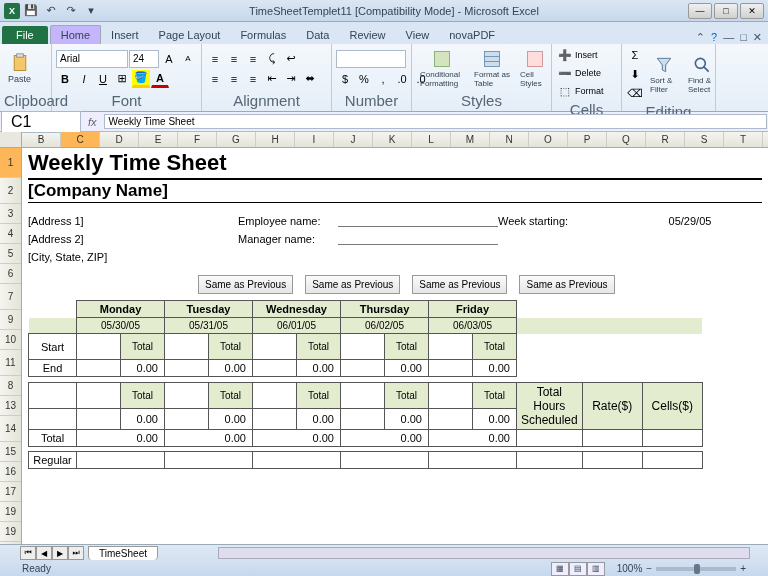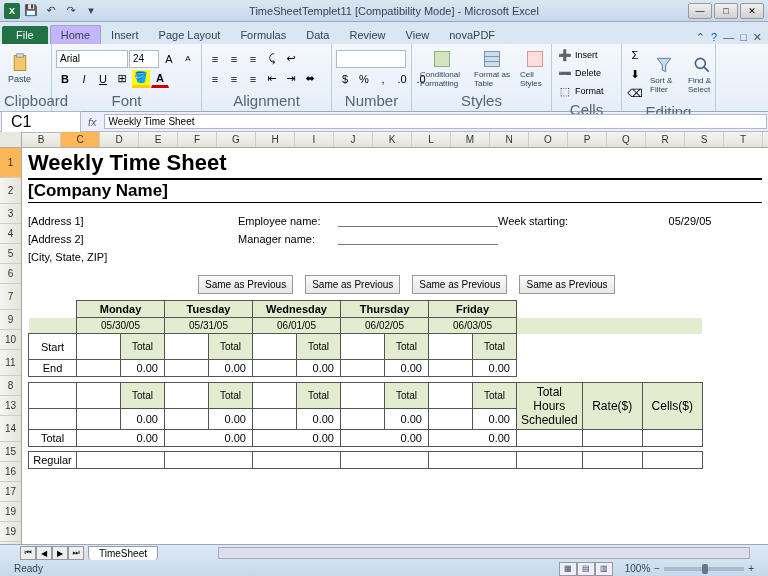--- a/index.html
+++ b/index.html
@@ -66,21 +66,21 @@
 .ts .tot-h{background:#e4ecd0;font-size:10px;width:44px}
 .ts .half{width:44px}
 .ts .num{text-align:right;padding-right:6px}
 .ts .summary{background:#e4ecd0;font-size:12px;width:60px}
 
 .statusbar{position:absolute;bottom:0;left:0;right:0;height:32px;background:linear-gradient(#dfe9f5,#c7d8ed);border-top:1px solid #9ab;display:flex;flex-direction:column}
 .tabs-row{height:16px;display:flex;align-items:center;padding-left:20px;gap:0}
 .nav-arrow{width:16px;height:14px;border:1px solid #999;background:#eee;font-size:8px;display:flex;align-items:center;justify-content:center}
 .sheet-tab{background:#fff;border:1px solid #999;border-bottom:none;padding:1px 10px;font-size:10px;border-radius:0 0 4px 4px;margin-left:4px}
 .hscroll{flex:1;margin:0 18px 0 60px;height:12px;background:#dde;border:1px solid #aab}
-.status-row{flex:1;display:flex;align-items:center;padding:0 14px;font-size:10px;color:#345}
+.status-row{flex:1;display:flex;align-items:center;padding:0 22px;font-size:10px;color:#345}
 .zoom{margin-left:auto;display:flex;align-items:center;gap:4px}
 .zoom-track{width:80px;height:4px;background:#abc;position:relative}
 .zoom-thumb{position:absolute;left:38px;top:-3px;width:6px;height:10px;background:#678;border-radius:2px}
 .view-btns{display:flex;margin-right:8px}
 .view-btn{width:18px;height:14px;border:1px solid #999;background:#eef;font-size:8px;display:flex;align-items:center;justify-content:center}
 </style>
 </head>
 <body>
 
 <div class="titlebar">

